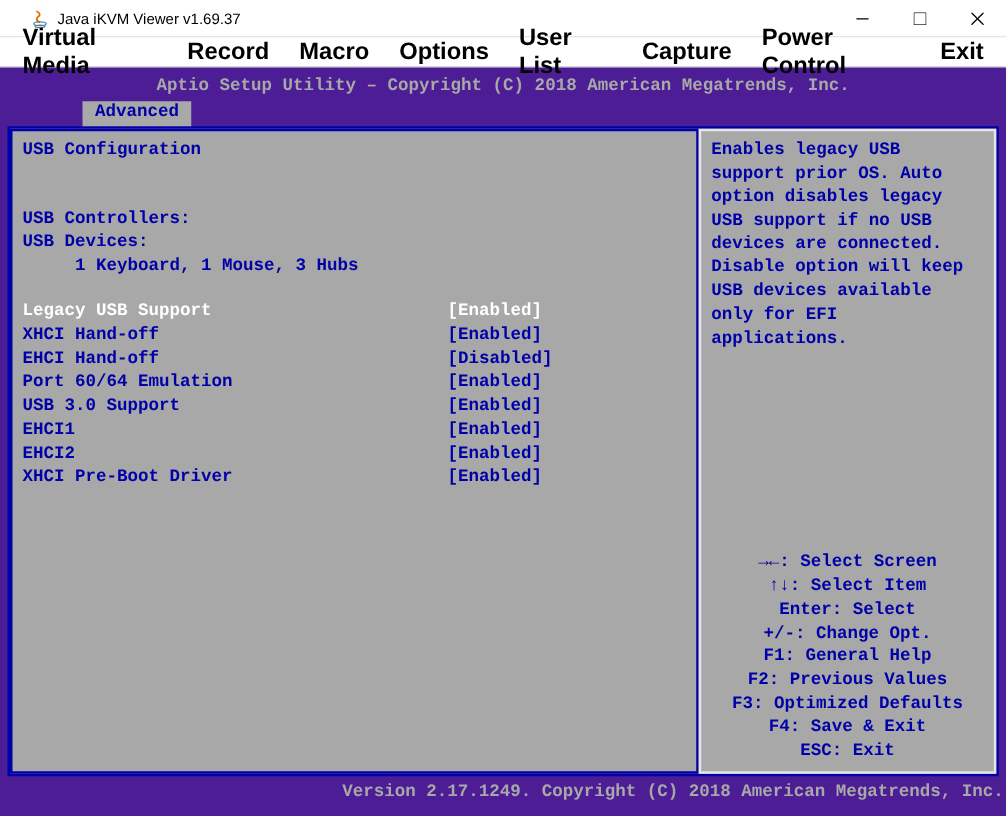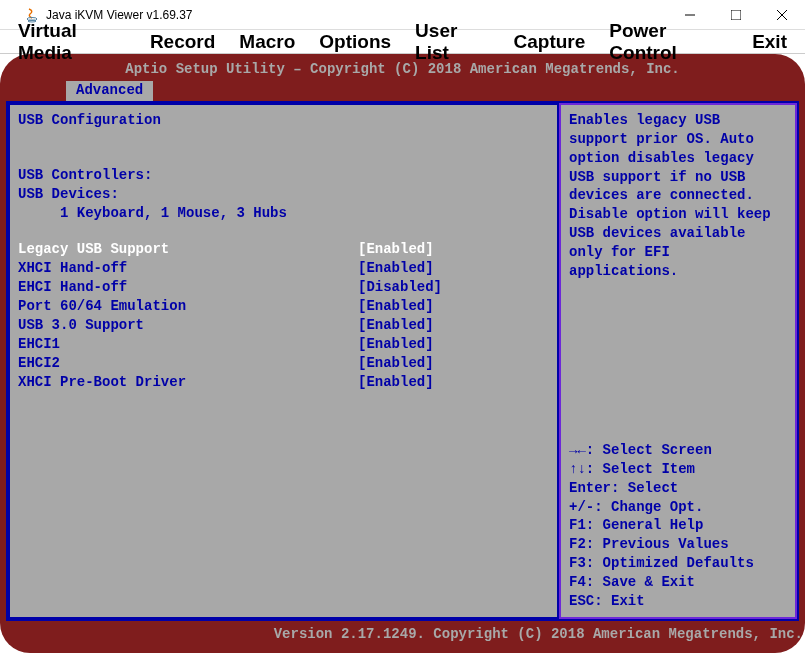--- a/index.html
+++ b/index.html
@@ -59,26 +59,25 @@
     }
     .menu-item {
       padding: 2px 10px;
       font-size: 19px;
       font-weight: bold;
       font-family: Tahoma, sans-serif;
       color: #000;
     }
     .bios-container {
       height: calc(653px - 30px - 24px);
-      background: #7f1d1d;
+      background: #4c1d95;
       padding: 2px;
       font-family: "Courier New", monospace;
       font-size: 14px;
       line-height: 1.35;
-      border-radius: 30px;
     }
     .bios-header {
       color: #a8a8a8;
       text-align: center;
       padding: 4px 0 2px 0;
       font-weight: bold;
     }
     .bios-tabs {
       display: flex;
       padding-left: 64px;
@@ -100,21 +99,21 @@
       flex: 1;
       background: #a8a8a8;
       border: 2px solid #0000a8;
       padding: 6px 8px;
       color: #0000a8;
       font-weight: bold;
     }
     .bios-right {
       width: 238px;
       background: #a8a8a8;
-      border: 2px solid #6d28d9;
+      border: 2px solid #e5e5e5;
       padding: 6px 8px;
       color: #0000a8;
       font-weight: bold;
       display: flex;
       flex-direction: column;
     }
     .bios-footer {
       color: #a8a8a8;
       text-align: right;
       padding: 4px 0;
@@ -136,20 +135,21 @@
       padding-left: 42px;
     }
     .blank-line {
       height: 18px;
     }
     .help-spacer {
       flex: 1;
     }
     .key-hint {
       white-space: pre;
+      text-align: center;
     }
   </style>
 </head>
 <body>
 
 <div class="titlebar">
   <div class="app-icon">
     <svg width="16" height="16" viewBox="0 0 16 16">
       <path d="M5 2 Q10 4 6 7 Q4 9 8 11" stroke="#e76f00" stroke-width="1.5" fill="none"></path>
       <ellipse cx="8" cy="12" rx="5" ry="1.5" stroke="#5382a1" stroke-width="1" fill="none"></ellipse>

